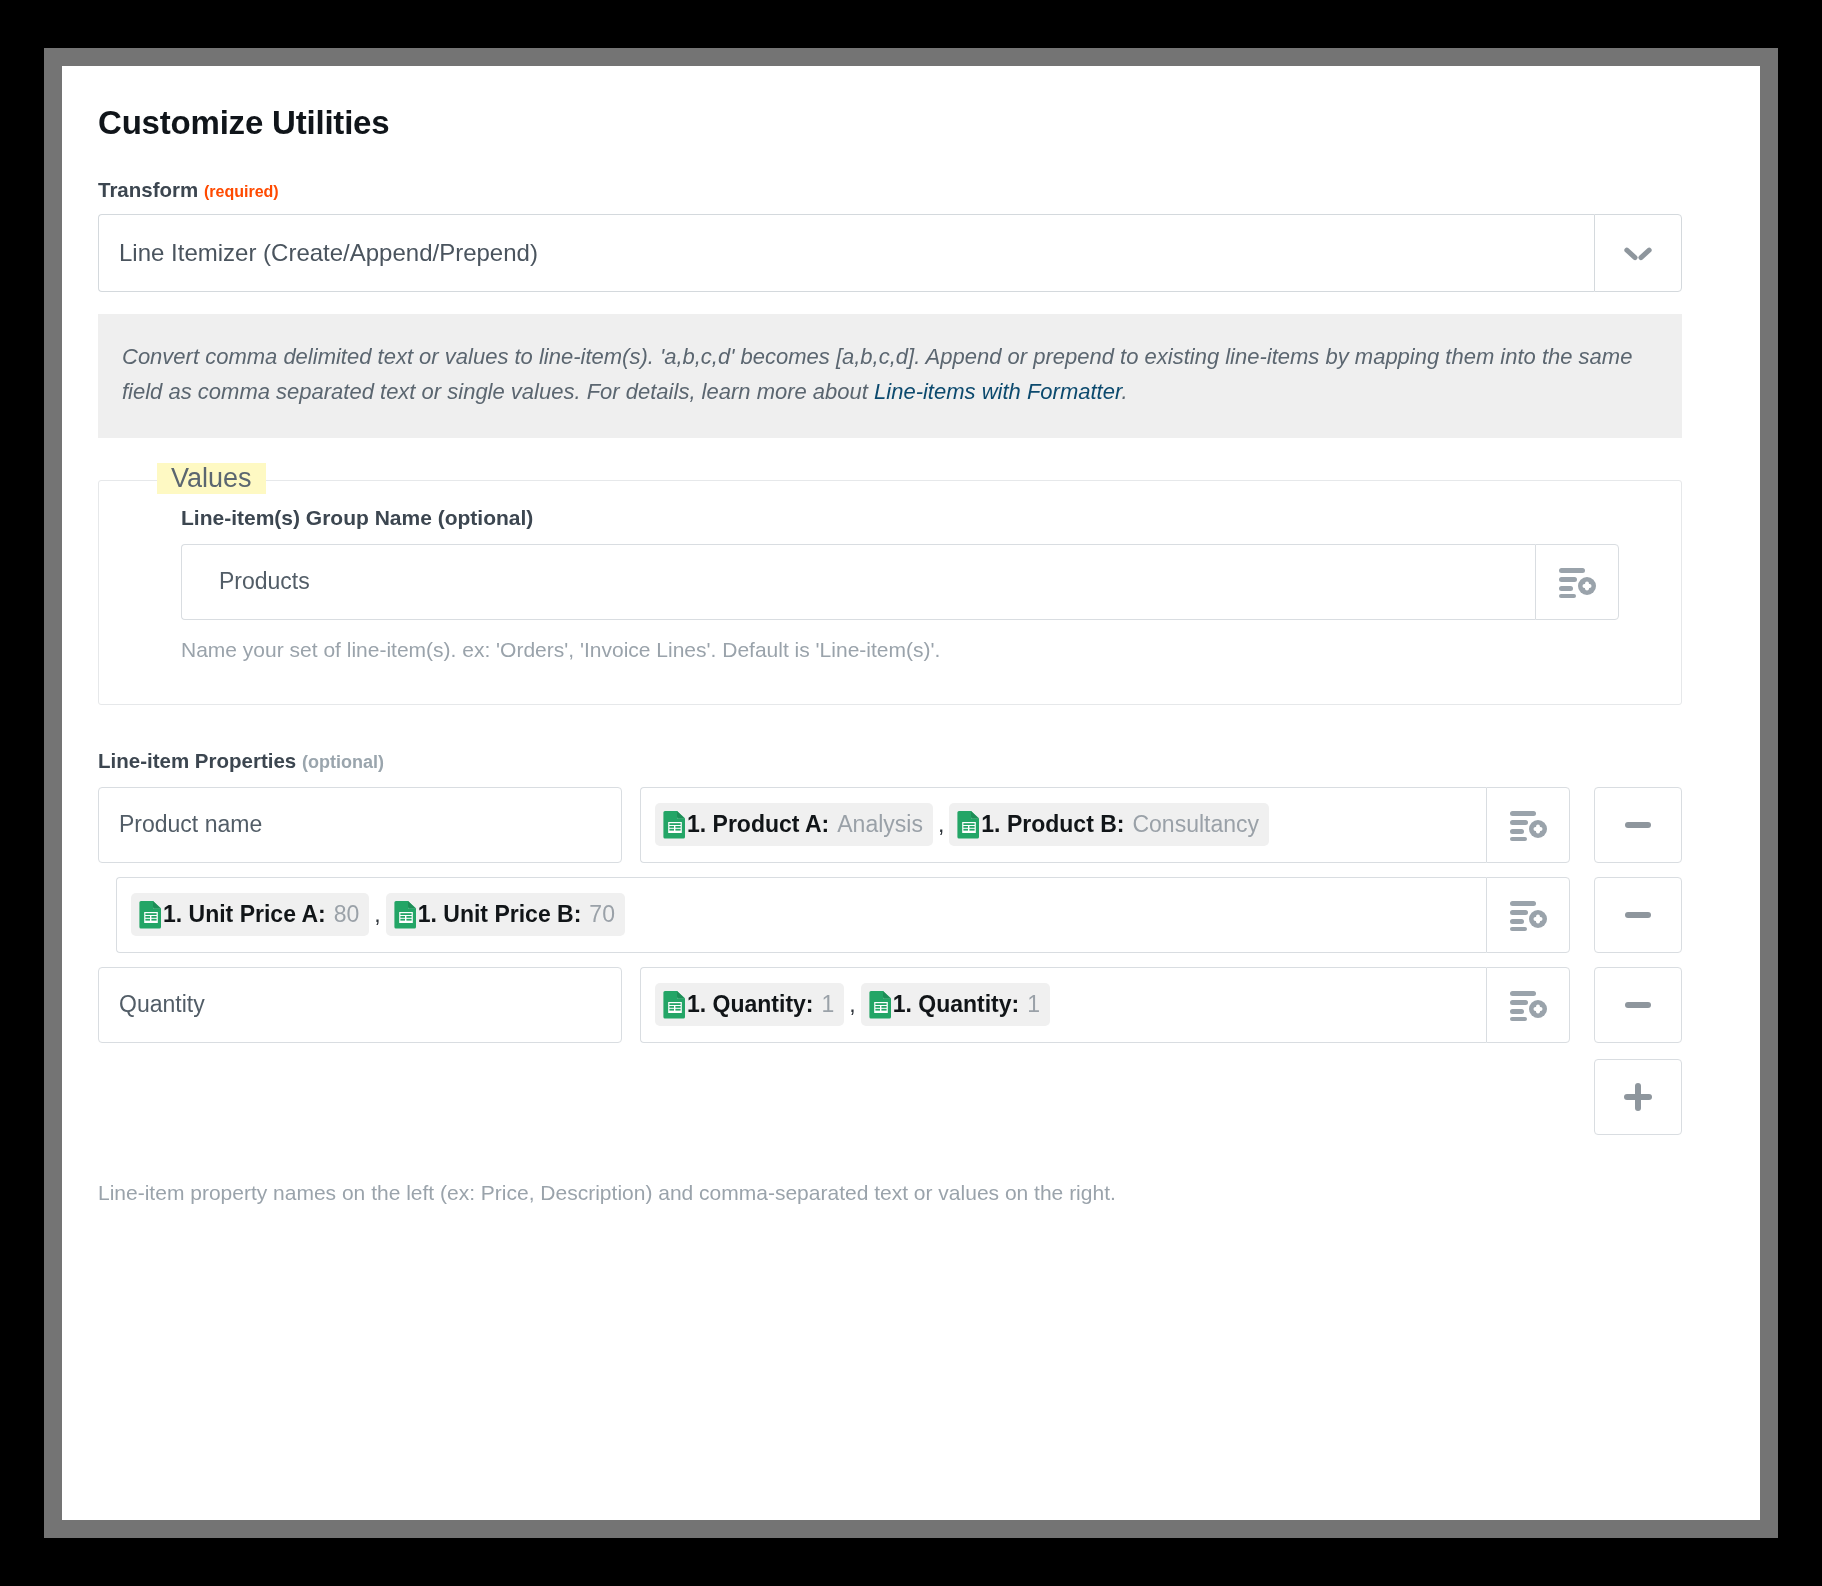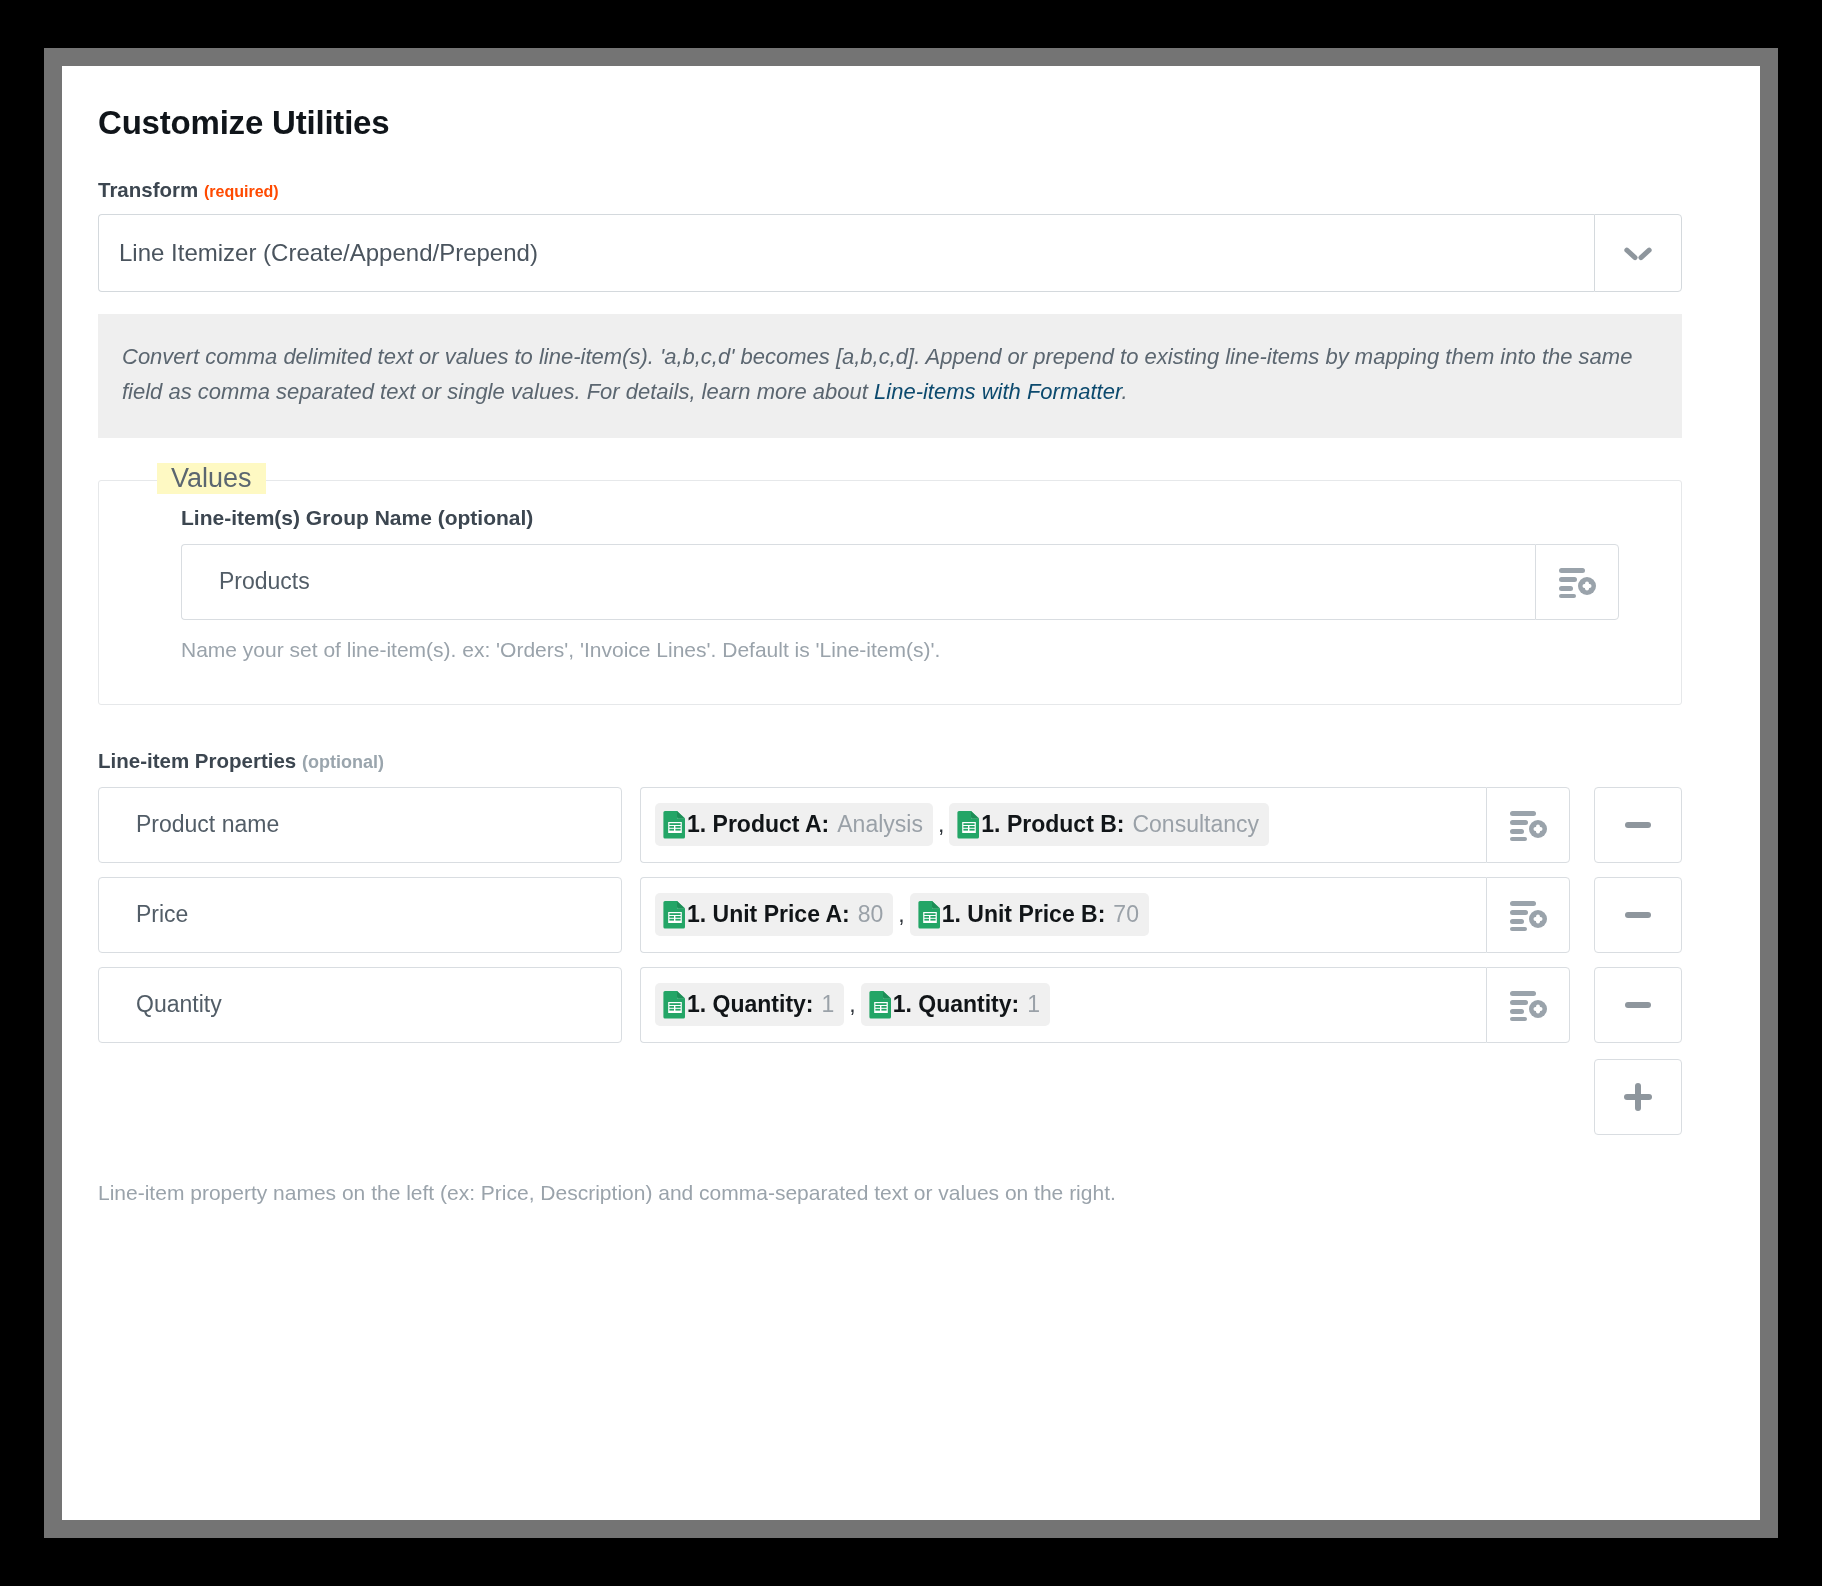--- a/index.html
+++ b/index.html
@@ -181,21 +181,21 @@
     align-items: stretch;
     height: 76px;
     margin-bottom: 14px;
   }
   .prop-name {
     width: 524px;
     border: 1px solid #d9dde1;
     border-radius: 4px;
     display: flex;
     align-items: center;
-    padding-left: 37px;
+    padding-left: 20px;
     font-size: 23px;
     color: #525d67;
     background: #fff;
   }
   .prop-value-wrap {
     flex: 1;
     display: flex;
     margin-left: 18px;
   }
   .prop-value {
@@ -366,21 +366,20 @@
                   <rect x="25.5" y="19" width="9" height="4" rx="2" fill="#ffffff"></rect>
                   <rect x="28" y="16.5" width="4" height="9" rx="2" fill="#ffffff"></rect>
                 </svg>
               </div>
             </div>
             <div class="sq-btn">
               <span class="minus-glyph"></span>
             </div>
           </div>
           <div class="prop-row">
-            <div class="prop-name">Price</div>
             <div class="prop-value-wrap">
               <div class="prop-value">
                 <span class="pill">
                   <svg class="sheets-ico" viewBox="0 0 24 29">
                     <path d="M2 1h12l8 7.6V27a1.6 1.6 0 0 1-1.6 1.6H2A1.6 1.6 0 0 1 .4 27V2.6A1.6 1.6 0 0 1 2 1z" fill="#23a566"></path>
                     <path d="M14 1l8 7.6h-8z" fill="#8ed1b1"></path>
                     <path d="M14 1l8 7.6h-6.4A1.6 1.6 0 0 1 14 7z" fill="#1d8e57"></path>
                     <rect x="5.2" y="12" width="13.6" height="11" fill="#ffffff"></rect>
                     <rect x="6.4" y="13.2" width="11.2" height="1.8" fill="#23a566"></rect>
                     <rect x="6.4" y="16" width="4.6" height="1.8" fill="#23a566"></rect>

